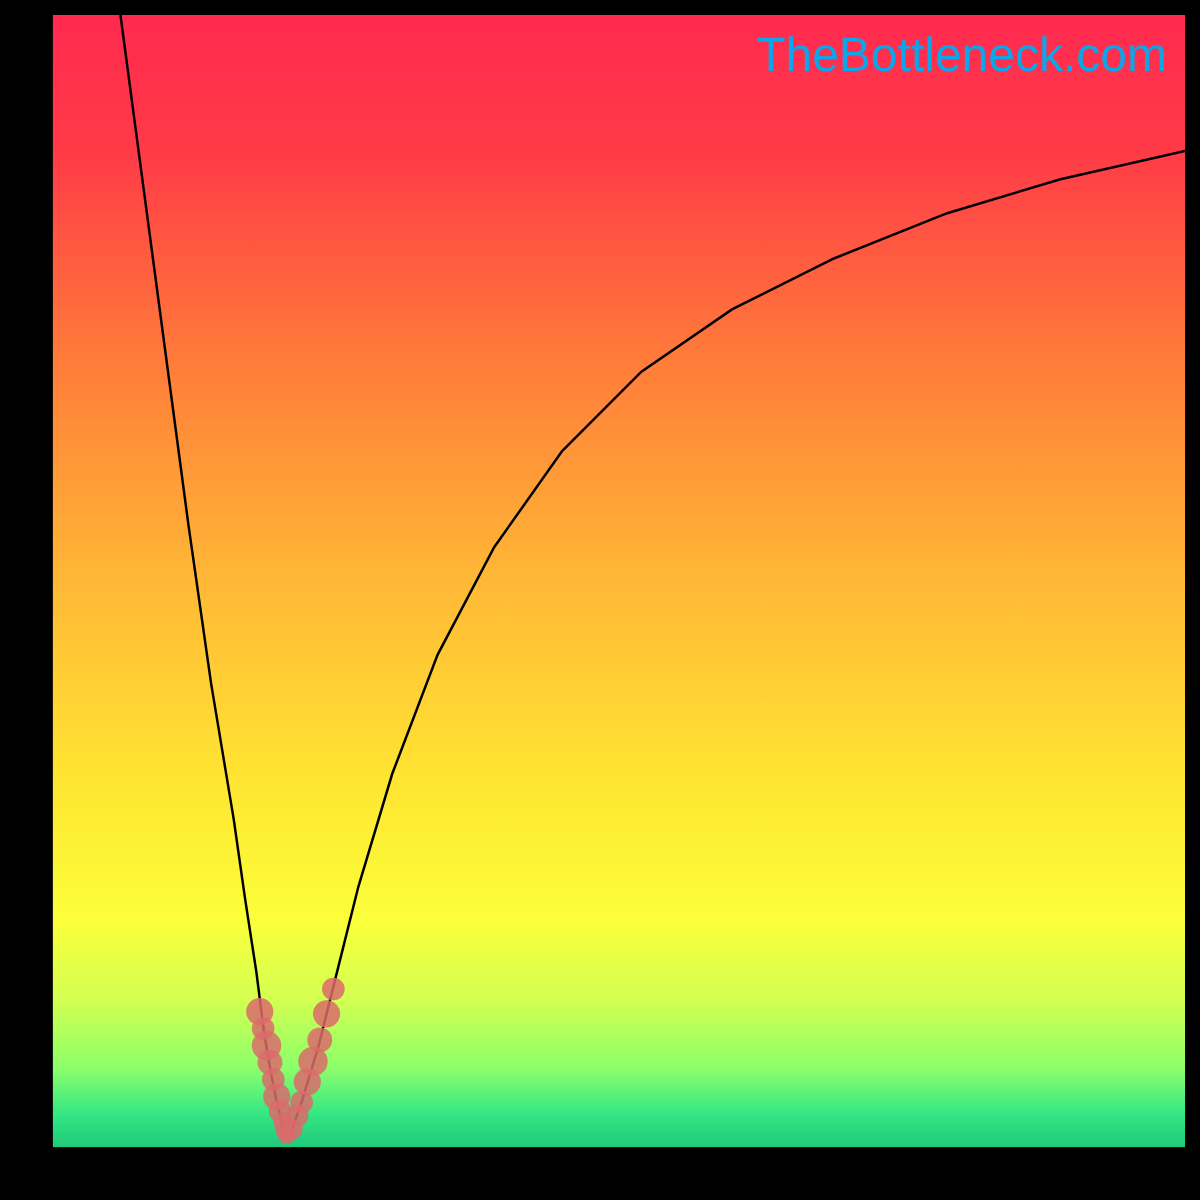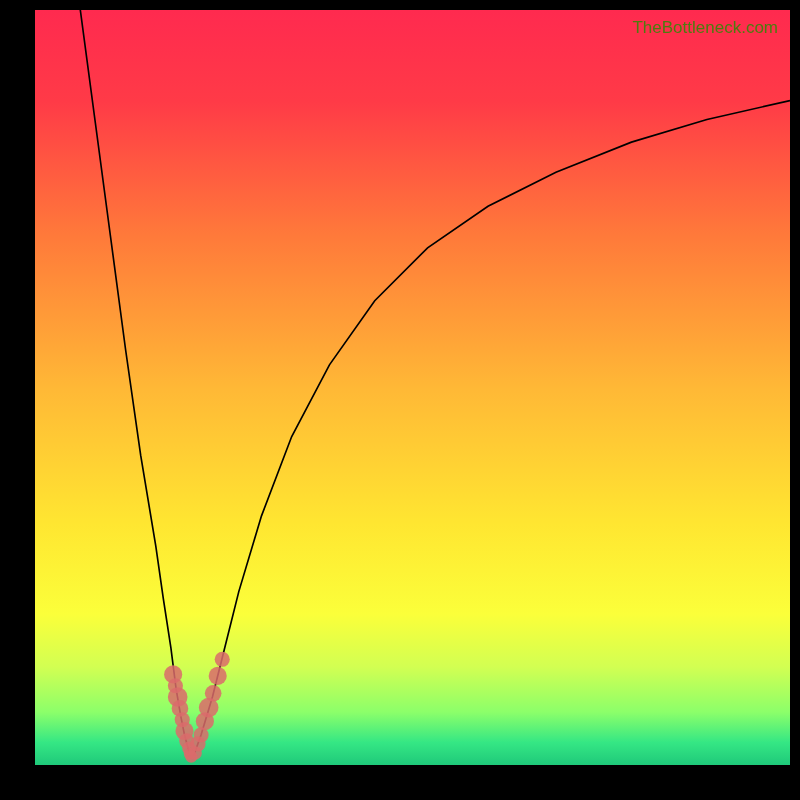--- a/index.html
+++ b/index.html
@@ -16,23 +16,23 @@
     top: 10px;
     width: 755px;
     height: 755px;
     overflow: hidden;
   }
   .watermark {
     position: absolute;
     top: 8px;
     right: 12px;
     font-family: Arial, Helvetica, sans-serif;
-    font-size: 17px;
+    font-size: 32px;
     font-weight: 500;
-    color: #4d7c0f;
+    color: #0ea5e9;
     letter-spacing: 0px;
     z-index: 10;
     margin-left: 40px;
   }
   svg {
     display: block;
     width: 755px;
     height: 755px;
   }
 </style>

